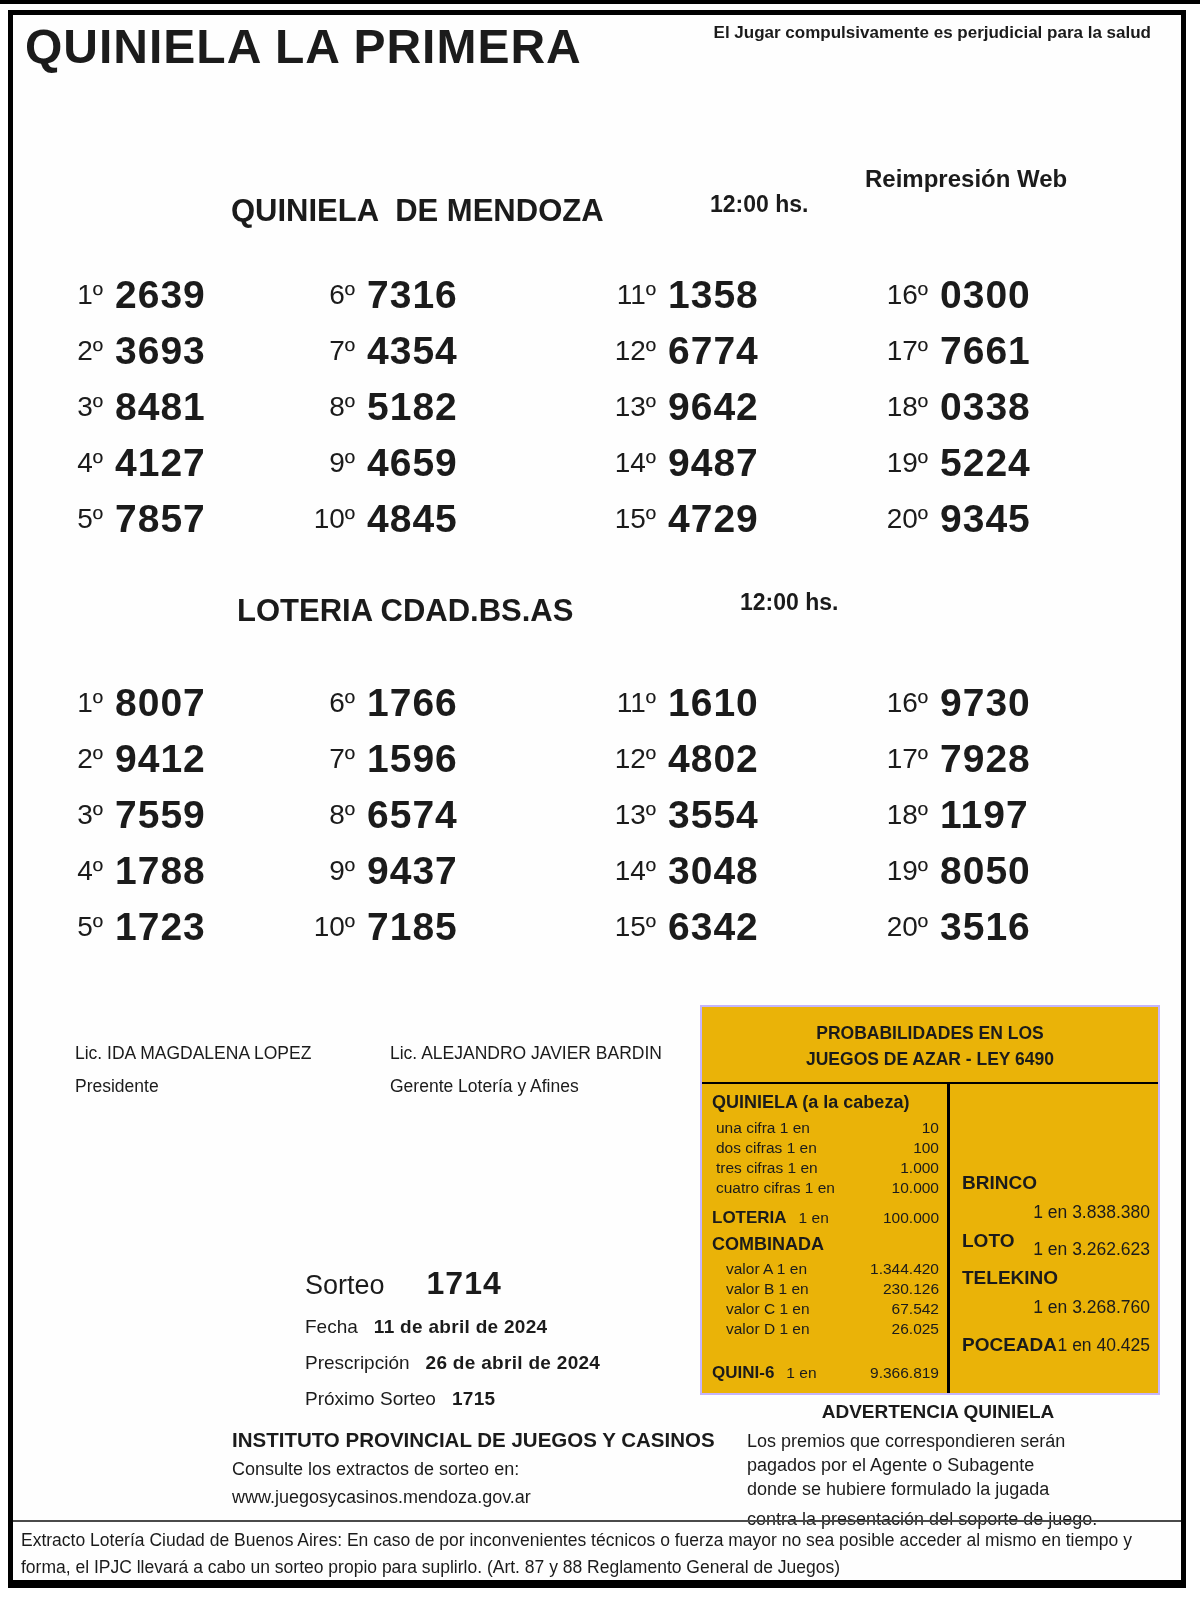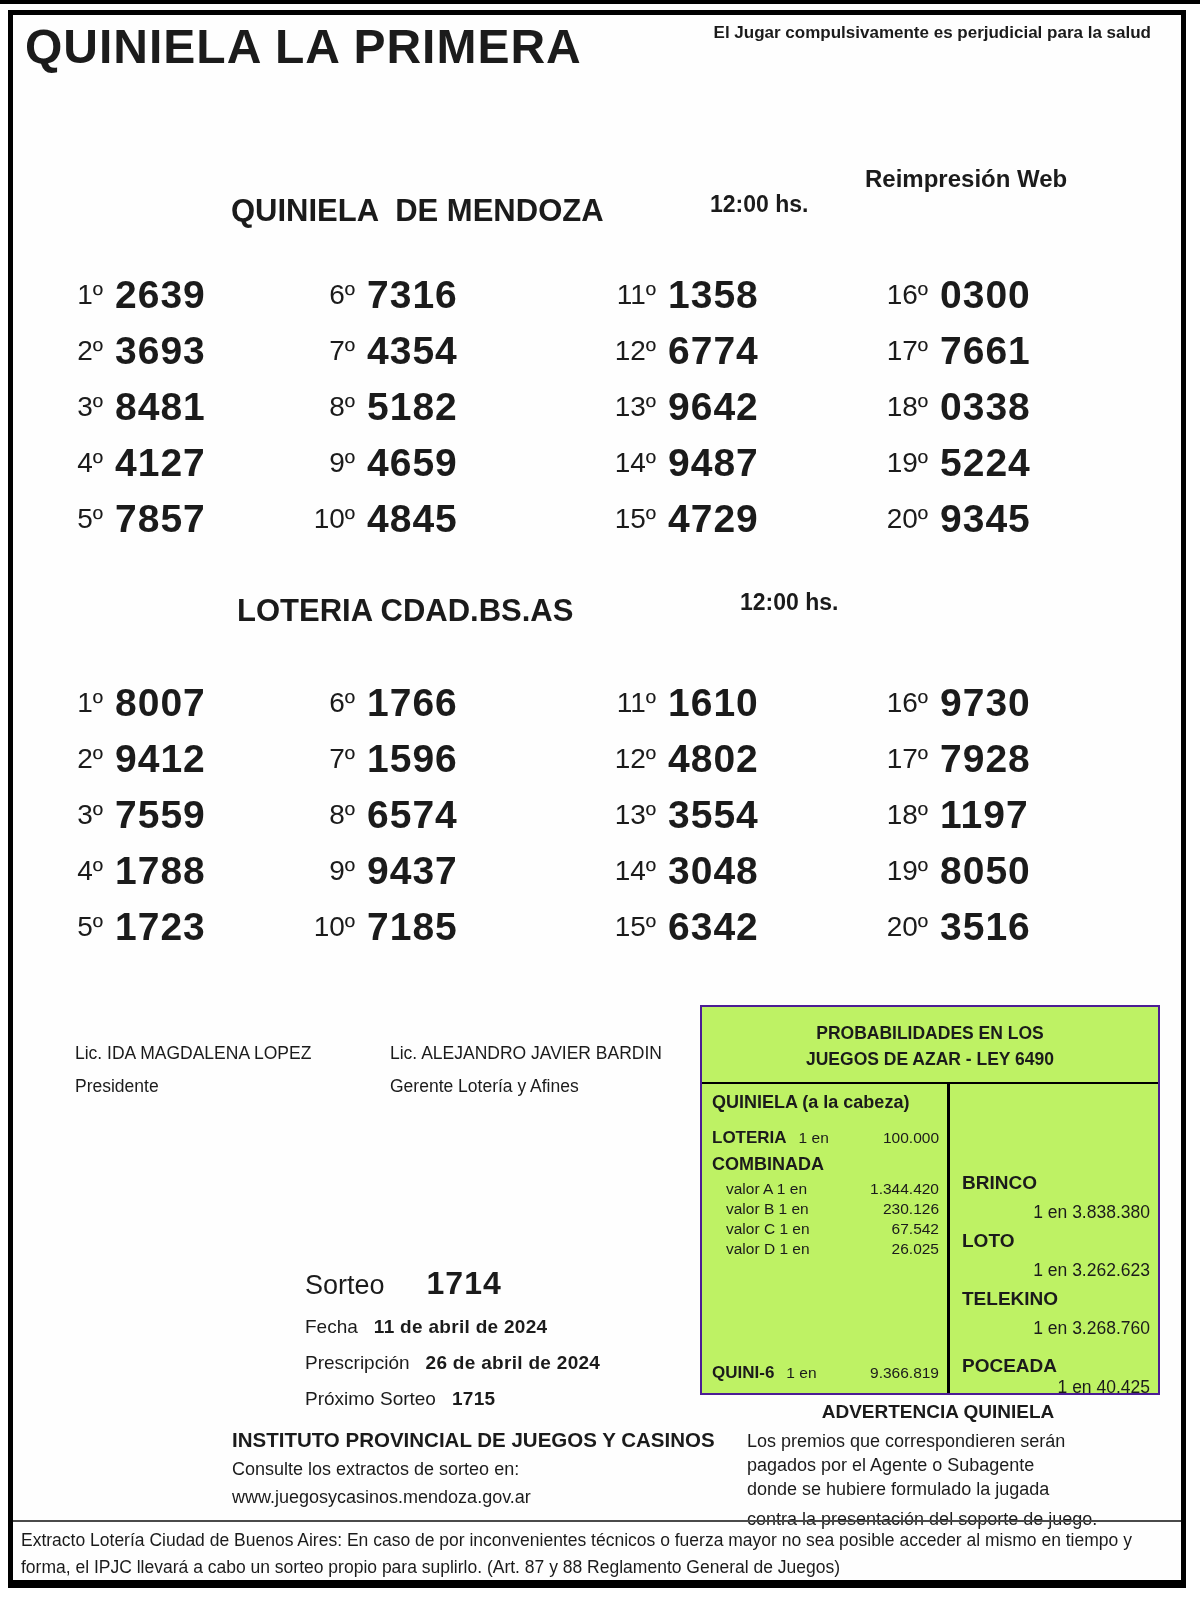--- a/index.html
+++ b/index.html
@@ -30,40 +30,40 @@
   }
   .grid-mendoza{top:252px;}
   .grid-bsas{top:660px;}
   .result-cell{display:flex;align-items:center;}
   .ord{width:80px;text-align:right;font-size:28px;flex:none;}
   .num{margin-left:12px;font-size:39px;font-weight:bold;letter-spacing:1px;}
   .signature{font-size:17.5px;line-height:33px;}
   .sig-1{left:62px;top:1022px;}
   .sig-2{left:377px;top:1022px;}
   
-  .prob-box{left:687px;top:990px;width:460px;height:390px;border:2px solid #4c1d95;box-sizing:border-box;display:flex;flex-direction:column;background:#bef264;}
+  .prob-box{left:687px;top:990px;width:460px;height:390px;border:2px solid #c4b5fd;box-sizing:border-box;display:flex;flex-direction:column;background:#eab308;}
   .prob-head{border-bottom:2px solid #000;text-align:center;padding:13px 6px 10px 6px;font-size:17.5px;font-weight:bold;line-height:26px;}
   .prob-body{flex:1;display:flex;min-height:0;}
   .prob-left{width:248px;flex:none;border-right:3px solid #000;box-sizing:border-box;padding:8px 8px 8px 10px;display:flex;flex-direction:column;}
   .prob-right{flex:1;padding:88px 8px 10px 12px;box-sizing:border-box;}
   .quiniela-header,.combinada-header{font-size:18px;font-weight:bold;}
   .quiniela-header{margin-bottom:5px;}
   .combinada-header{margin-top:6px;}
   .prob-row{display:flex;font-size:15.5px;line-height:20px;}
   .prob-row .prob-label{padding-left:4px;}
   .prob-row .prob-value{margin-left:auto;text-align:right;}
   .named-row{display:flex;align-items:baseline;font-size:15.5px;line-height:20px;text-align:center;}
   .named-row .row-name{font-size:17px;font-weight:bold;}
   .named-row .row-mid{margin-left:12px;}
   .named-row .prob-value{margin-left:auto;}
   .loteria-row{margin-top:10px;}
   .combinada-rows{margin-top:4px;}
   .combinada-rows .prob-row .prob-label{padding-left:14px;}
   .quini-row{margin-top:auto;padding-bottom:2px;}
-  .right-games .right-game{display:flex;flex-wrap:wrap;align-items:baseline;margin-bottom:15px;flex-direction:column;}
+  .right-games .right-game{display:flex;flex-wrap:wrap;align-items:baseline;margin-bottom:15px;}
   .game-name{font-size:19px;font-weight:bold;}
   .game-value{font-size:17.5px;margin-left:auto;}
   .right-games .right-game:nth-of-type(-n+3) .game-value{transform:translateY(8px);}
   .right-games .right-game:nth-of-type(4){margin-top:24px;}
   
   .draw-info{left:292px;top:1208px;margin-top:42px;}
   .sorteo-row{display:flex;align-items:baseline;}
   .sorteo-label{font-size:27px;}
   .sorteo-number{font-size:32px;font-weight:bold;margin-left:42px;letter-spacing:1px;}
   .info-row{display:flex;align-items:baseline;font-size:19px;margin-top:14px;}
@@ -319,20 +319,42 @@
 
     <div class="abs prob-box">
       <div class="prob-head">
         <div>PROBABILIDADES EN LOS</div>
         <div>JUEGOS DE AZAR - LEY 6490</div>
       </div>
       <div class="prob-body">
         <div class="prob-left">
           <div class="quiniela-header">QUINIELA (a la cabeza)</div>
 
+          <div>
+
+              <div class="prob-row">
+                <span class="prob-label">una cifra  1 en</span>
+                <span class="prob-value">10</span>
+              </div>
+
+              <div class="prob-row">
+                <span class="prob-label">dos cifras 1 en</span>
+                <span class="prob-value">100</span>
+              </div>
+
+              <div class="prob-row">
+                <span class="prob-label">tres cifras 1 en</span>
+                <span class="prob-value">1.000</span>
+              </div>
+
+              <div class="prob-row">
+                <span class="prob-label">cuatro cifras 1 en</span>
+                <span class="prob-value">10.000</span>
+              </div>
+            </div>
 
           <div class="named-row loteria-row">
             <span class="row-name">LOTERIA</span>
             <span class="row-mid">1 en</span>
             <span class="prob-value">100.000</span>
           </div>
 
           <div class="combinada-header">COMBINADA</div>
 
           <div class="combinada-rows">

